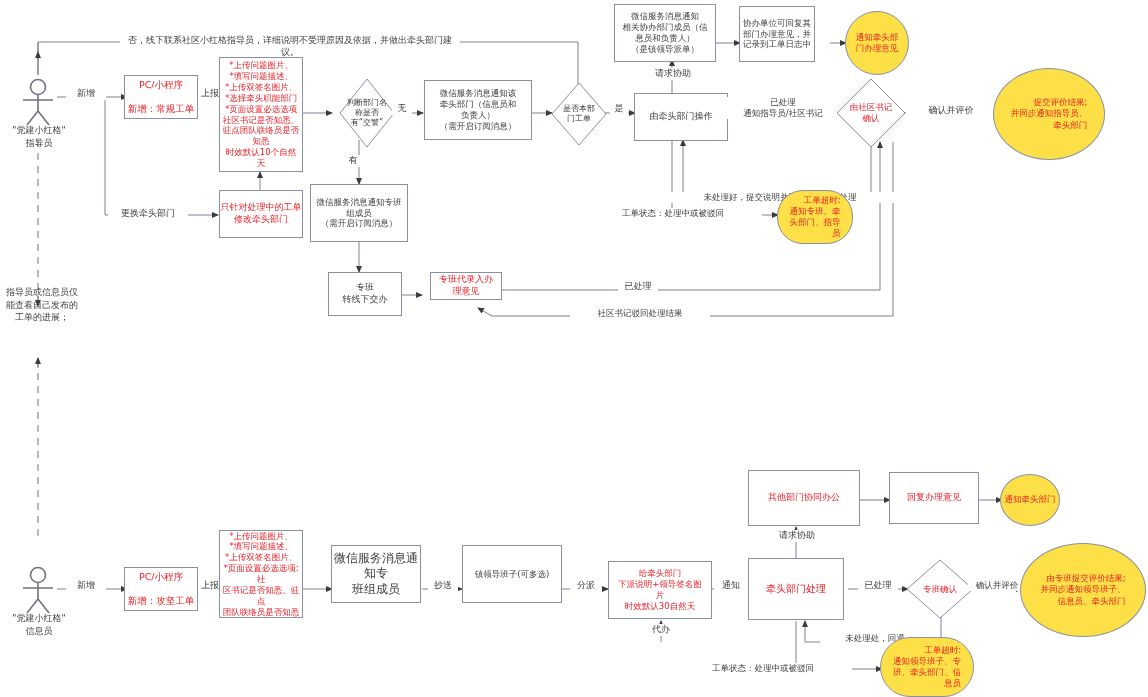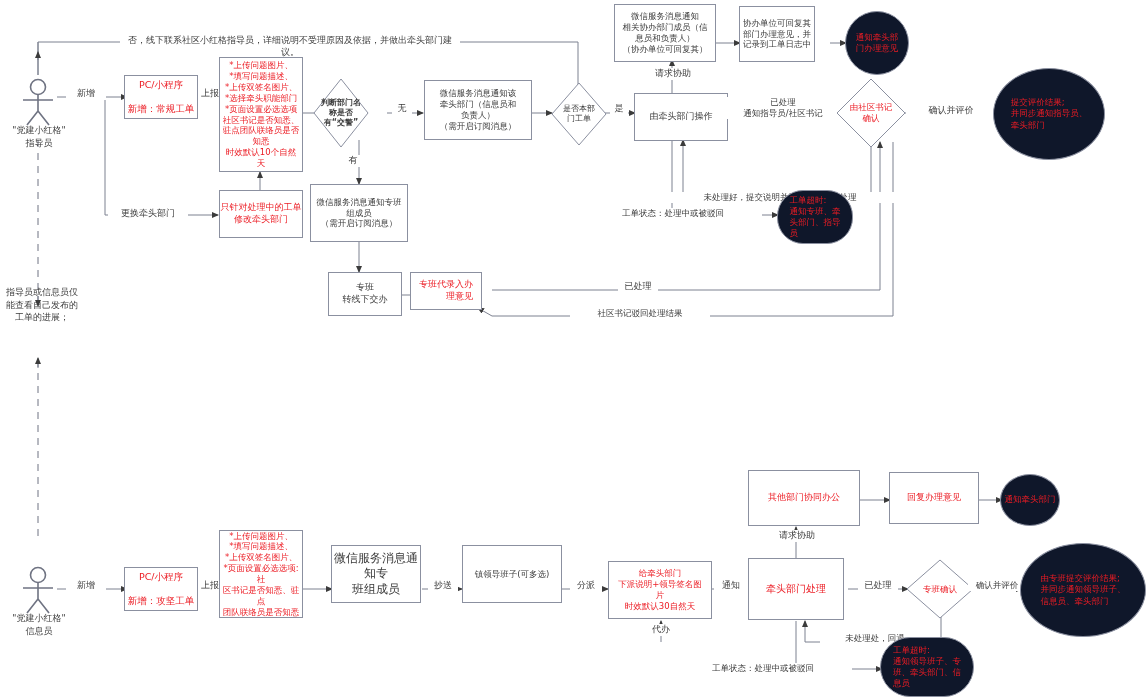--- a/index.html
+++ b/index.html
@@ -8,21 +8,21 @@
   svg#wires{position:absolute;left:0;top:0;width:1148px;height:697px;pointer-events:none;}
   .node{position:absolute;box-sizing:border-box;display:flex;align-items:center;justify-content:center;text-align:center;}
   .box{border:1px solid #8b90a0;background:#fff;}
   .txt{white-space:pre-line;line-height:1.28;}
   .k{color:#3b3b3b;}
   .r{color:#ec1c24;}
   .lbl{position:absolute;color:#3b3b3b;background:#fff;white-space:pre-line;text-align:center;line-height:1.3;}
   .dia{position:absolute;}
   .dia .dshape{position:absolute;left:0;top:0;width:100%;height:100%;}
   .dia .dtext{position:absolute;left:0;top:0;width:100%;height:100%;display:flex;align-items:center;justify-content:center;text-align:center;white-space:pre-line;line-height:1.25;}
-  .ell{position:absolute;border:1px solid #8b90a0;border-radius:50%;background:#0f172a;display:flex;align-items:center;justify-content:center;text-align:left;white-space:pre-line;line-height:1.3;}
+  .ell{position:absolute;border:1px solid #8b90a0;border-radius:50%;background:#fde047;display:flex;align-items:center;justify-content:center;text-align:right;white-space:pre-line;line-height:1.3;}
   .actor{position:absolute;}
   .note{position:absolute;color:#3b3b3b;text-align:center;white-space:pre-line;line-height:1.4;}
 </style>
 </head>
 <body>
 
 <div id="stage">
 
   <svg id="wires">
     <defs>
@@ -165,21 +165,21 @@
 *上传双签名图片、
 *选择牵头职能部门
 *页面设置必选选项
 社区书记是否知悉、
 驻点团队联络员是否
 知悉
 时效默认10个自然天</div>
   <div class="node box txt r" style="left:219px;top:190px;width:84px;height:48px;font-size:9px;">只针对处理中的工单
 修改牵头部门</div>
 
-  <div class="dia" style="left:313px;top:78px;width:56px;height:70px;font-weight:bold;">
+  <div class="dia" style="left:339px;top:78px;width:56px;height:70px;">
     <svg class="dshape" viewBox="0 0 56 70" preserveAspectRatio="none">
         <polygon points="28,1 55,35 28,69 1,35" fill="#fff" stroke="#8b90a0" stroke-width="1"></polygon>
       </svg>
     <div class="dtext k" style="font-size:8px;">判断部门名
 称是否
 有“交警”</div>
   </div>
   <div class="lbl" style="left:392px;top:103px;width:20px;font-size:9px;">无</div>
   <div class="lbl" style="left:343px;top:155px;width:20px;font-size:9px;">有</div>
 
@@ -199,21 +199,21 @@
 门工单</div>
   </div>
   <div class="lbl" style="left:610px;top:103px;width:18px;font-size:9px;">是</div>
 
   <div class="node box txt k" style="left:634px;top:93px;width:94px;height:48px;font-size:9px;">由牵头部门操作</div>
   <div class="lbl" style="left:645px;top:68px;width:56px;font-size:9px;">请求协助</div>
 
   <div class="node box txt k" style="left:614px;top:4px;width:102px;height:58px;font-size:8.5px;">微信服务消息通知
 相关协办部门成员（信
 息员和负责人）
-（协办单位可回复其）</div>
+（是镇领导派单）</div>
   <div class="node box txt k" style="left:739px;top:6px;width:76px;height:56px;font-size:8.5px;">协办单位可回复其
 部门办理意见，并
 记录到工单日志中</div>
   <div class="ell r" style="left:845px;top:11px;width:62px;height:62px;font-size:8.5px;">通知牵头部
 门办理意见</div>
 
   <div class="lbl" style="left:718px;top:97px;width:130px;font-size:8.5px;">已处理
 通知指导员/社区书记</div>
 
   <div class="dia" style="left:836px;top:78px;width:70px;height:70px;">
@@ -230,21 +230,21 @@
 
   <div class="lbl" style="left:660px;top:192px;width:240px;font-size:8.5px;">未处理好，提交说明并回退部门继续处理</div>
   <div class="lbl" style="left:622px;top:208px;width:140px;font-size:8.5px;text-align:left;">工单状态：处理中或被驳回</div>
   <div class="ell r" style="left:777px;top:190px;width:74px;height:52px;font-size:8.5px;border-radius:26px;">工单超时:
 通知专班、牵
 头部门、指导
 员</div>
 
   <div class="node box txt k" style="left:328px;top:272px;width:74px;height:44px;font-size:9px;">专班
 转线下交办</div>
-  <div class="node box txt r" style="left:410px;top:272px;width:72px;height:38px;font-size:9px;text-align:right;">专班代录入办
+  <div class="node box txt r" style="left:430px;top:272px;width:72px;height:28px;font-size:9px;">专班代录入办
 理意见</div>
   <div class="lbl" style="left:618px;top:281px;width:40px;font-size:9px;">已处理</div>
   <div class="lbl" style="left:570px;top:308px;width:140px;font-size:8.5px;">社区书记驳回处理结果</div>
 
   <div class="note" style="left:0px;top:286px;width:84px;font-size:9px;">指导员或信息员仅
 能查看自己发布的
 工单的进展；</div>
 
   <div class="actor" style="left:14px;top:566px;width:48px;height:48px;">
     <svg width="48" height="48" viewBox="0 0 48 48">

